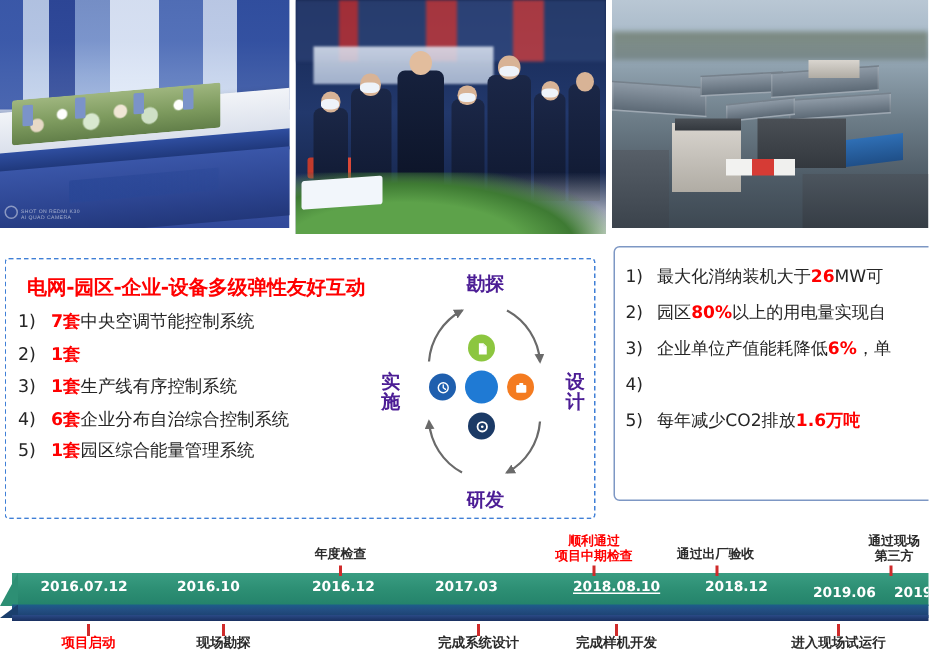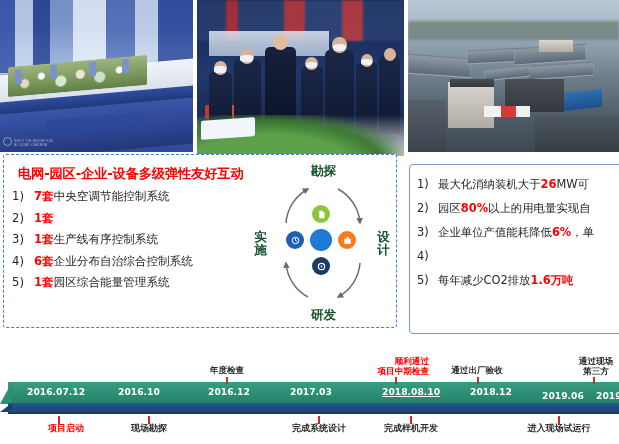--- a/index.html
+++ b/index.html
@@ -87,35 +87,35 @@
   .p3-hill{ position:absolute; left:0; top:14%; width:100%; height:12%;
     background:linear-gradient(180deg,rgba(118,132,120,.9),rgba(90,104,96,.5)); filter:blur(1.6px);}
   .p3-roof{ position:absolute; background:linear-gradient(180deg,#8e9aa6,#5d6a76);
     border:.4px solid rgba(255,255,255,.15);}
   .p3-blue{ position:absolute; background:linear-gradient(180deg,#2f6fb5,#1f4f88);}
   .p3-bldg{ position:absolute; background:linear-gradient(180deg,#d9d5cf,#b0aca4);}
   .p3-dark{ position:absolute; background:linear-gradient(180deg,#4a4f55,#33383e);}
   .p3-sign{ position:absolute; background:linear-gradient(90deg,#f2f2f0 0 38%,#d63b35 38% 70%,#f0f0ee 70% 100%);}
 
   
-  .left-panel{ position:absolute; left:3px; top:154px; width:394px; height:174px;
+  .left-panel{ position:absolute; left:3px; top:172px; width:394px; height:174px;
     border:1.3px dashed #3f7fd6; border-radius:3px; background:#fff; }
   .lp-title{ position:absolute; left:14px; top:10px; width:256px;
     color:#ff0000; font-weight:bold; font-size:13.3px; letter-spacing:-.2px;
     white-space:nowrap; font-family:"DejaVu Sans","Liberation Sans",sans-serif;}
   .lp-list{ position:absolute; left:8px; top:34px; width:250px; }
   .lp-item{ display:flex; align-items:flex-start; font-size:11.6px; color:#262626;
     line-height:1.22; margin-bottom:7.4px; white-space:nowrap;
     font-family:"DejaVu Sans","Liberation Sans",sans-serif;}
   .lp-num{ width:22px; flex:none; color:#262626; }
   .lp-red{ color:#ff0000; font-weight:bold; }
 
   
   .cycle{ position:absolute; left:248px; top:6px; width:140px; height:164px; }
-  .cyc-label{ position:absolute; font-weight:bold; color:#14532d; font-size:12.6px;
+  .cyc-label{ position:absolute; font-weight:bold; color:#4c1d95; font-size:12.6px;
     font-family:"DejaVu Sans","Liberation Sans",sans-serif; }
   .cyc-top{ left:50%; top:2px; transform:translateX(-44%); }
   .cyc-bottom{ left:50%; bottom:1px; transform:translateX(-44%); }
   .cyc-left{ left:2px; top:50%; transform:translateY(-50%); width:13px; line-height:1.04; text-align:center;}
   .cyc-right{ right:2px; top:50%; transform:translateY(-50%); width:13px; line-height:1.04; text-align:center;}
   .cyc-svg{ position:absolute; left:26px; top:16px; }
   .node{ position:absolute; border-radius:50%; display:flex; align-items:center;
     justify-content:center; color:#fff; font-size:7px; }
   .node svg{ display:block; }
 
@@ -143,21 +143,21 @@
   .tl-shadow2{ position:absolute; left:8px; top:66px; width:634px; height:4px;
     background:linear-gradient(180deg,#2a4a86,#1a3060);}
   .tl-date{ position:absolute; top:42px; color:#ffffff; font-weight:bold; font-size:9.2px;
     white-space:nowrap; font-family:"DejaVu Sans","Liberation Sans",sans-serif;}
   .tl-tick-up{ position:absolute; width:1.6px; background:#cf2b2b; }
   .tl-tick-dn{ position:absolute; width:1.6px; background:#cf2b2b; top:72px; height:8px;}
   .tl-above{ position:absolute; font-size:8.6px; line-height:1.16; white-space:nowrap;
     text-align:center; font-family:"DejaVu Sans","Liberation Sans",sans-serif;}
   .tl-below{ position:absolute; top:78px; font-size:9px; white-space:nowrap;
     text-align:center; font-family:Liberation Mono, monospace;}
-  .c-red{ color:#ff0000; font-weight:bold;text-align:right; }
+  .c-red{ color:#ff0000; font-weight:bold; }
   .c-dark{ color:#2b2b2b; font-weight:bold; }
 </style>
 </head>
 <body>
 
 <div id="slide">
 
   <div class="photo-row">
 
     <div class="photo photo-1">

